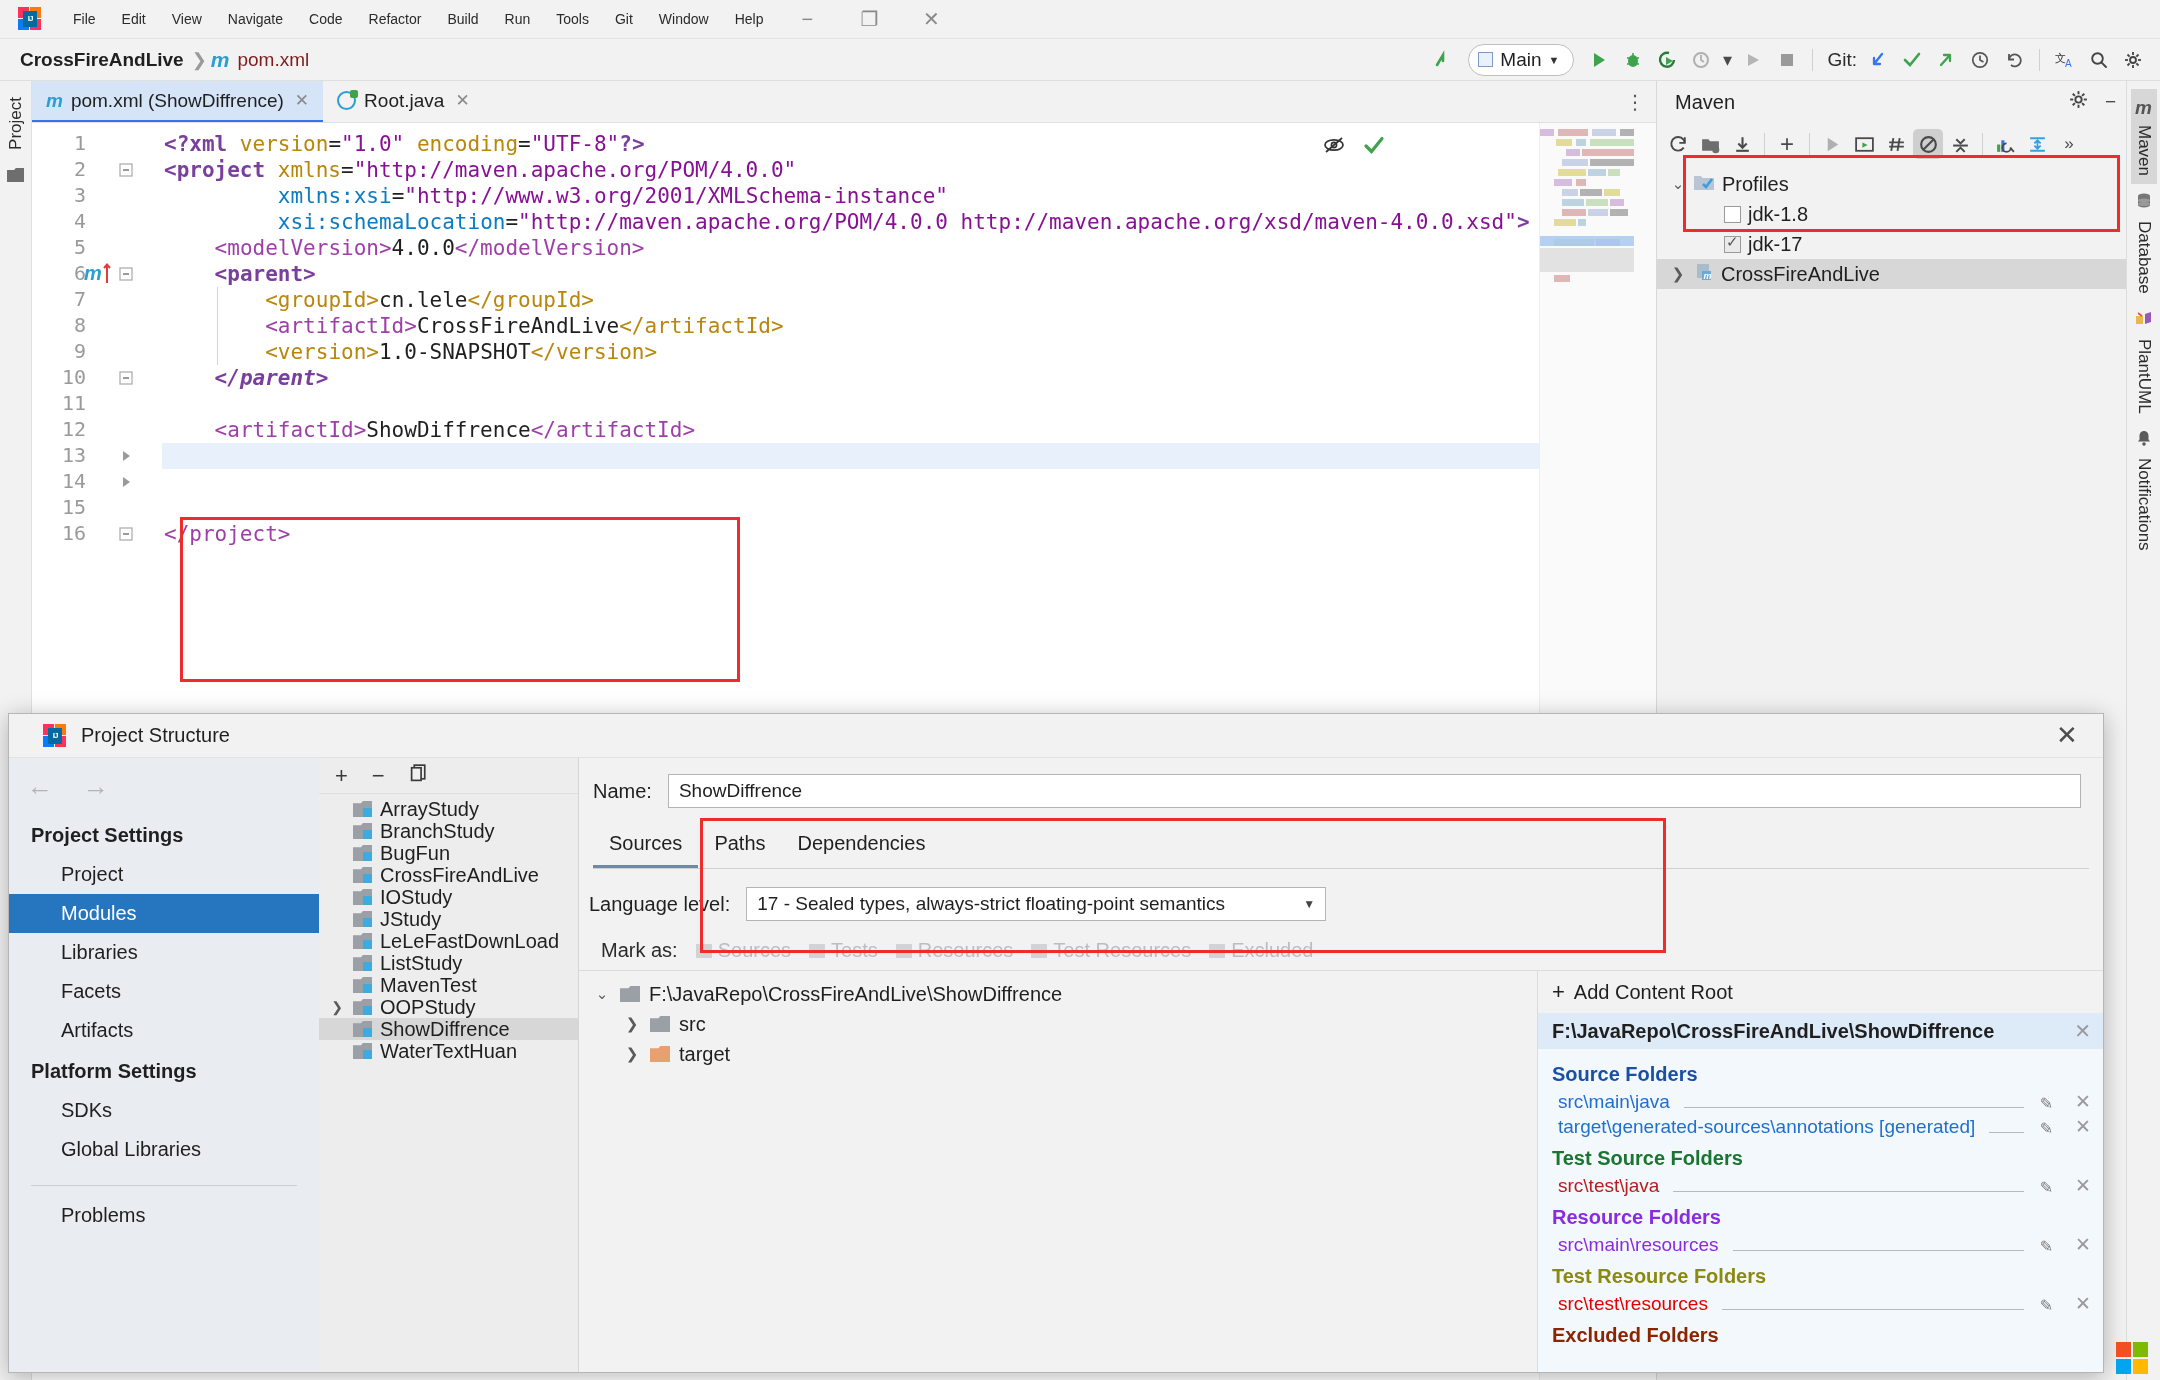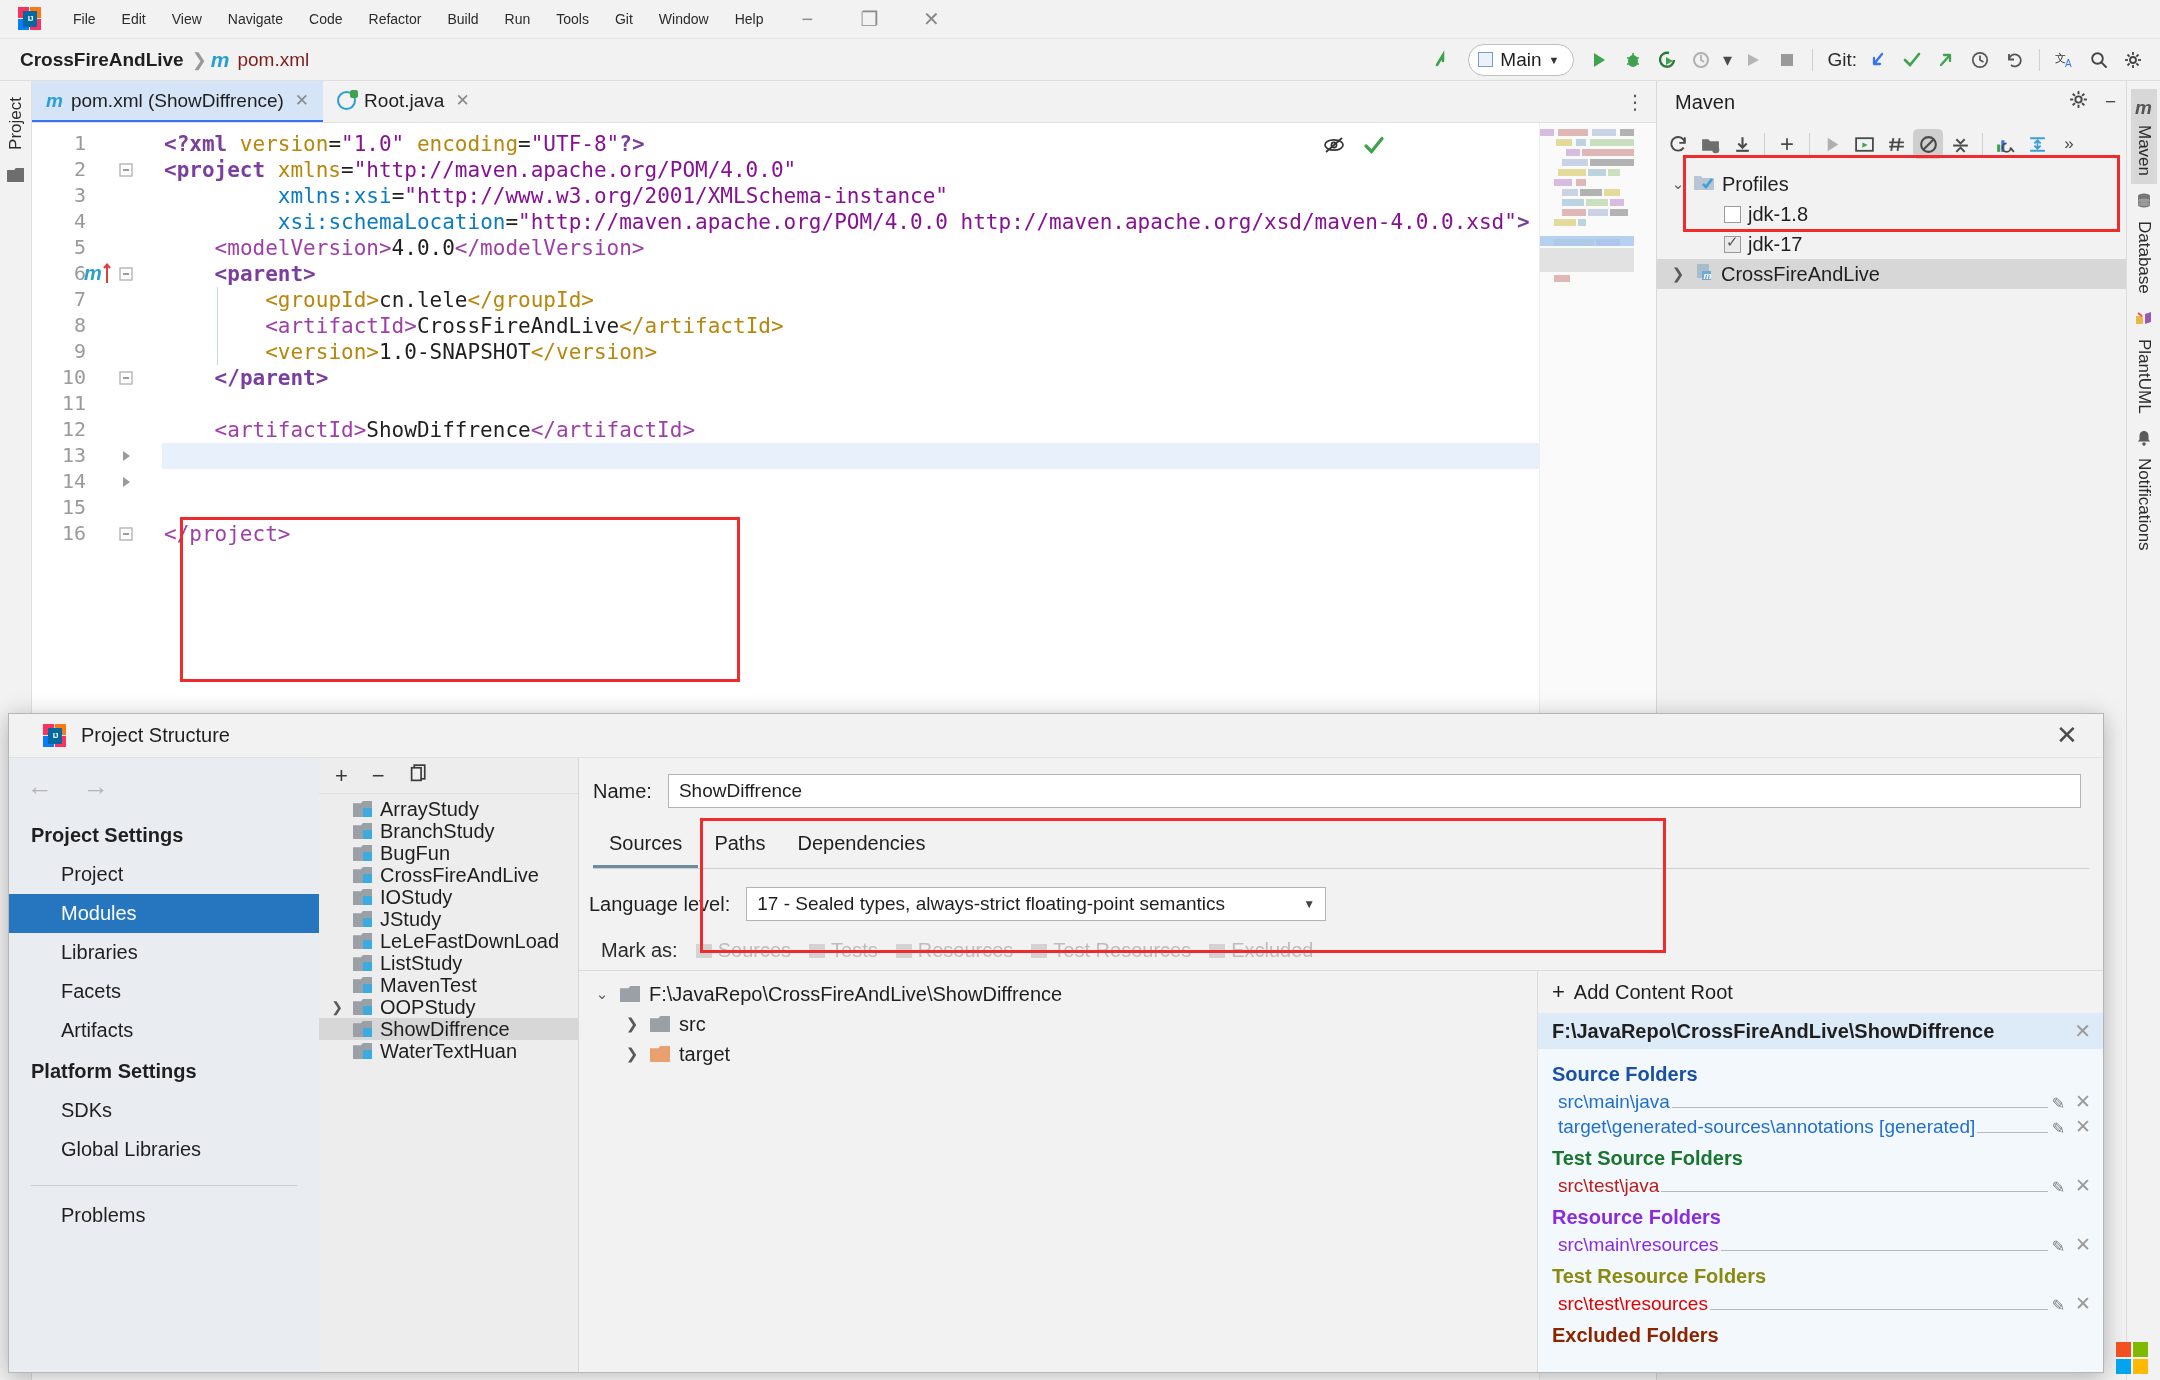--- a/index.html
+++ b/index.html
@@ -194,21 +194,21 @@
   .rootsel { background:#ddeaf8; font-weight:bold; font-size:20px; padding:6px 12px 6px 14px;
              display:flex; align-items:center; }
   .rootsel .x { margin-left:auto; color:#9a9a9a; font-weight:normal; font-size:20px; }
   .rootsbody { flex:1; background:#f3f8fd; padding-top:6px; }
   .grp { font-weight:bold; font-size:20px; padding:8px 0 3px 14px; }
   .grp.src { color:#1950a5; }
   .grp.test { color:#19752f; }
   .grp.res { color:#8a2be2; }
   .grp.tres { color:#8a8a10; }
   .grp.excl { color:#8b2500; }
-  .pathrow { display:flex; align-items:flex-end; gap:0; padding:1px 12px 1px 20px; font-size:19px; }
+  .pathrow { display:flex; align-items:flex-end; gap:12px; padding:1px 12px 1px 20px; font-size:19px; }
   .pathrow .p { white-space:nowrap; }
   .pathrow .dash { flex:1; border-bottom:1px solid #b9b9b9; margin:0 4px 5px 2px; }
   .pathrow .pencil { color:#7a7a7a; font-size:16px; margin-right:10px; }
   .pathrow .x { color:#9a9a9a; font-size:19px; }
   .c-src { color:#1f6fd0; } .c-test { color:#b91c1c; } .c-res { color:#8a2be2; } .c-tres { color:#e00000; }
 
   .taskbar-sq { position:absolute; right:10px; bottom:4px; width:34px; height:34px; z-index:50; }
   .taskbar-sq i { position:absolute; width:15px; height:15px; display:block; }
 </style>
 </head>
@@ -429,21 +429,21 @@
             <div id="codelines">
                 <div class="cline" style="top: 8px; left: 2px;"><span class="k-proc">&lt;?xml </span><span class="k-orange">version</span><span class="k-txt">=</span><span class="k-purple">"1.0"</span><span class="k-txt"> </span><span class="k-orange">encoding</span><span class="k-txt">=</span><span class="k-purple">"UTF-8"</span><span class="k-proc">?&gt;</span></div>
                 <div class="cline" style="top: 34px; left: 2px;"><span class="k-tagb">&lt;project</span><span class="k-orange"> xmlns</span><span class="k-txt">=</span><span class="k-purple">"http://maven.apache.org/POM/4.0.0"</span></div>
                 <div class="cline" style="top: 60px; left: 115.85px;"><span class="k-blue">xmlns:xsi</span><span class="k-txt">=</span><span class="k-purple">"http://www.w3.org/2001/XMLSchema-instance"</span></div>
                 <div class="cline" style="top: 86px; left: 115.85px;"><span class="k-blue">xsi:schemaLocation</span><span class="k-txt">=</span><span class="k-purple">"http://maven.apache.org/POM/4.0.0 http://maven.apache.org/xsd/maven-4.0.0.xsd"</span><span class="k-tagb">&gt;</span></div>
                 <div class="cline" style="top: 112px; left: 52.6px;"><span class="k-pink">&lt;modelVersion&gt;</span><span class="k-txt">4.0.0</span><span class="k-pink">&lt;/modelVersion&gt;</span></div>
                 <div class="cline" style="top: 138px; left: 52.6px;"><span class="k-tagb">&lt;parent&gt;</span></div>
                 <div class="cline" style="top: 164px; left: 103.2px;"><span class="k-orange">&lt;groupId&gt;</span><span class="k-txt">cn.lele</span><span class="k-orange">&lt;/groupId&gt;</span></div>
                 <div class="cline" style="top: 190px; left: 103.2px;"><span class="k-pink">&lt;artifactId&gt;</span><span class="k-txt">CrossFireAndLive</span><span class="k-orange">&lt;/artifactId&gt;</span></div>
                 <div class="cline" style="top: 216px; left: 103.2px;"><span class="k-orange">&lt;version&gt;</span><span class="k-txt">1.0-SNAPSHOT</span><span class="k-orange">&lt;/version&gt;</span></div>
-                <div class="cline" style="top: 242px; left: 52.6px;"><span class="k-tagb">&lt;/parent&gt;</span></div>
+                <div class="cline" style="top: 242px; left: 52.6px; font-style: italic;"><span class="k-tagb">&lt;/parent&gt;</span></div>
                 <div class="cline" style="top: 268px; left: 2px;"></div>
                 <div class="cline" style="top: 294px; left: 52.6px;"><span class="k-pink">&lt;artifactId&gt;</span><span class="k-txt">ShowDiffrence</span><span class="k-pink">&lt;/artifactId&gt;</span></div>
                 <div class="cline" style="top: 320px; left: 2px;"></div>
                 <div class="cline" style="top: 346px; left: 2px;"></div>
                 <div class="cline" style="top: 372px; left: 2px;"></div>
                 <div class="cline" style="top: 398px; left: 2px;"><span class="k-pink">&lt;/project&gt;</span></div>
               </div>
             <div class="edit-ic" style="right:270px; top:10px;">
               <span>
                 <svg width="24" height="24" viewBox="0 0 24 24">

